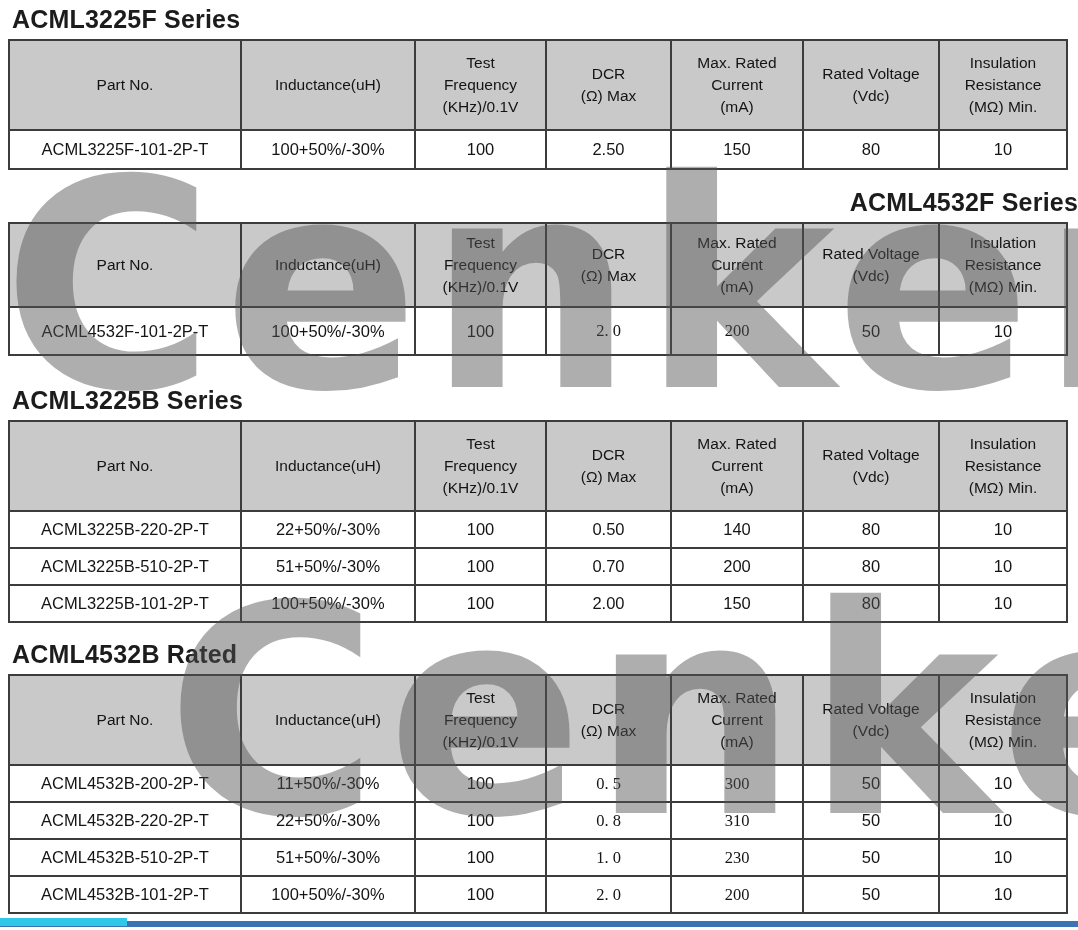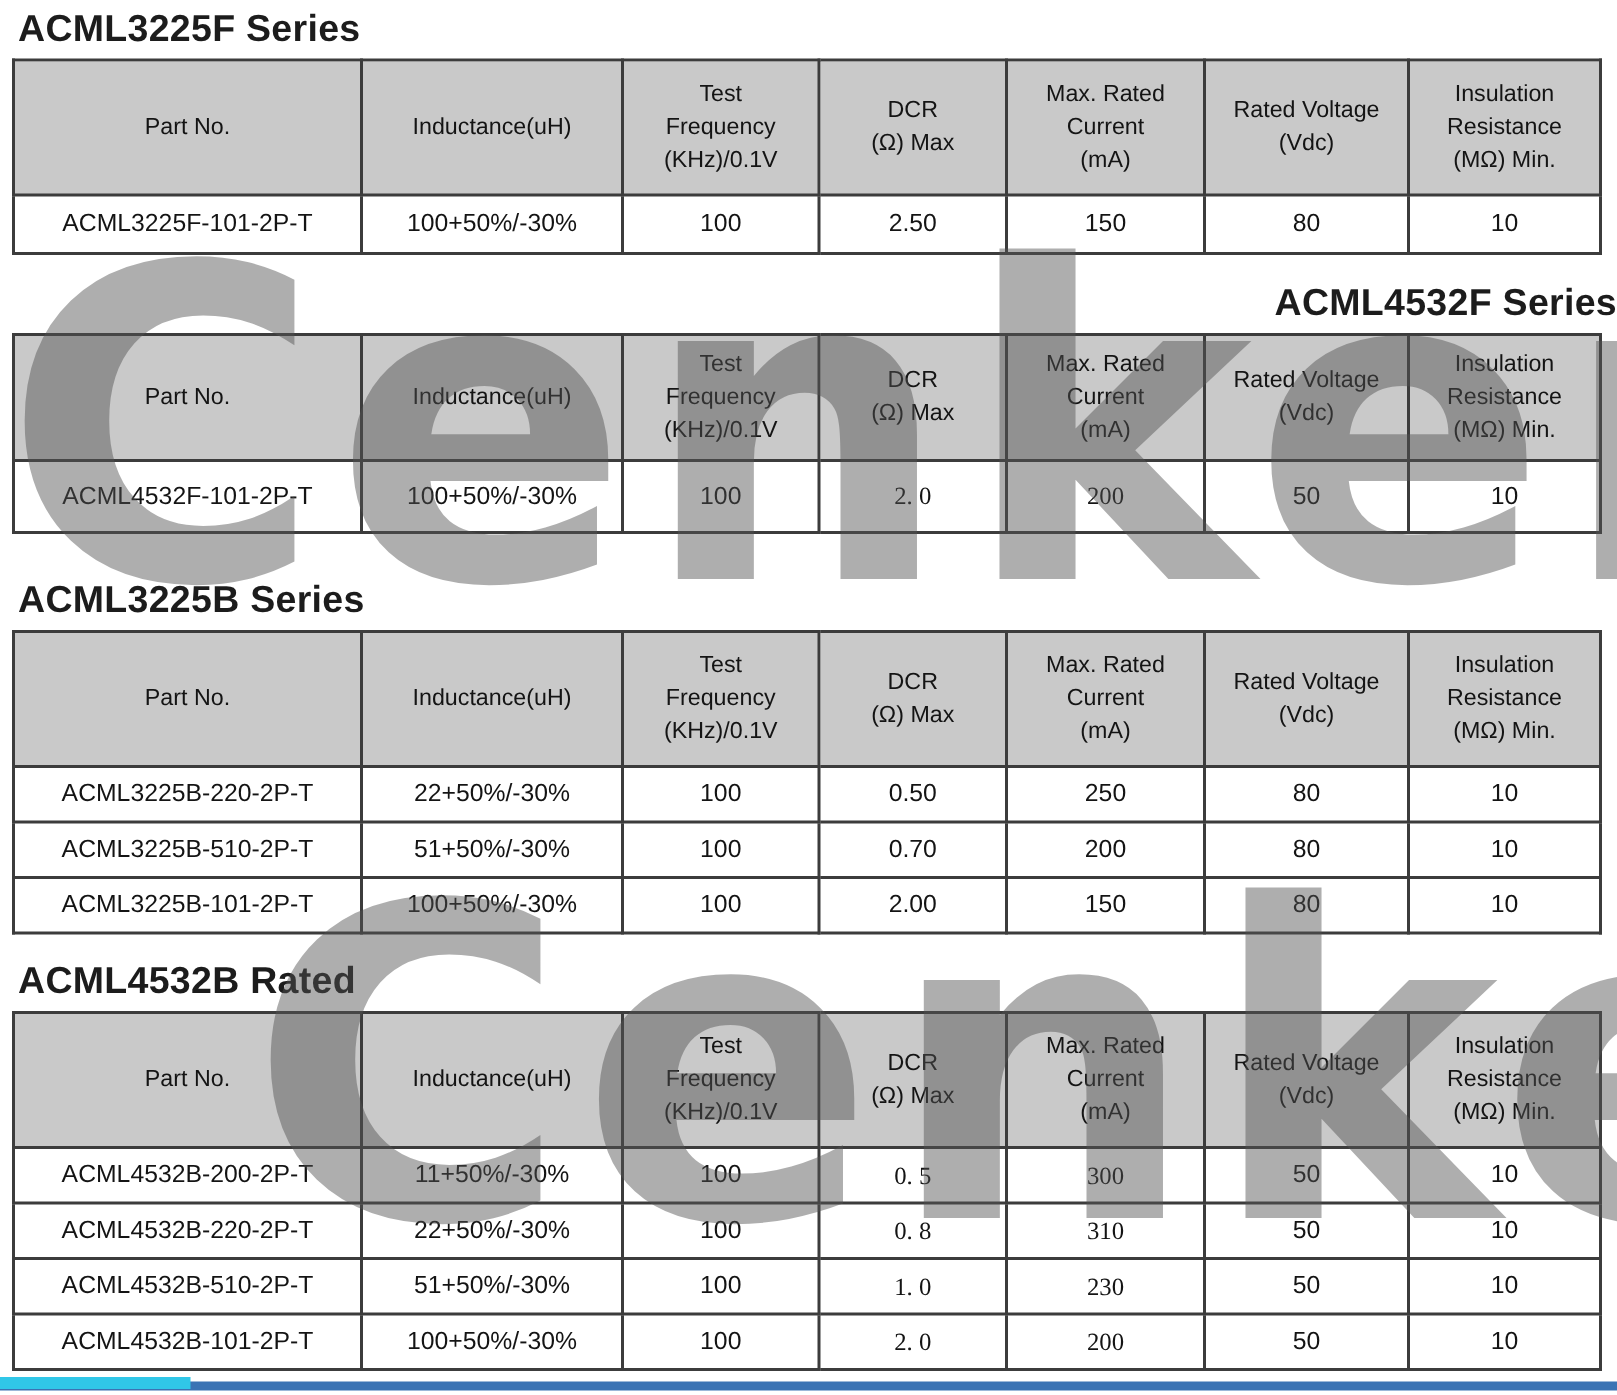--- a/index.html
+++ b/index.html
@@ -173,21 +173,21 @@
 Resistance
 (MΩ) Min.</th>
       </tr>
     </thead>
     <tbody>
       <tr>
         <td>ACML3225B-220-2P-T</td>
         <td>22+50%/-30%</td>
         <td>100</td>
         <td>0.50</td>
-        <td>250</td>
+        <td>140</td>
         <td>80</td>
         <td>10</td>
       </tr>
       <tr>
         <td>ACML3225B-510-2P-T</td>
         <td>51+50%/-30%</td>
         <td>100</td>
         <td>0.70</td>
         <td>200</td>
         <td>80</td>

